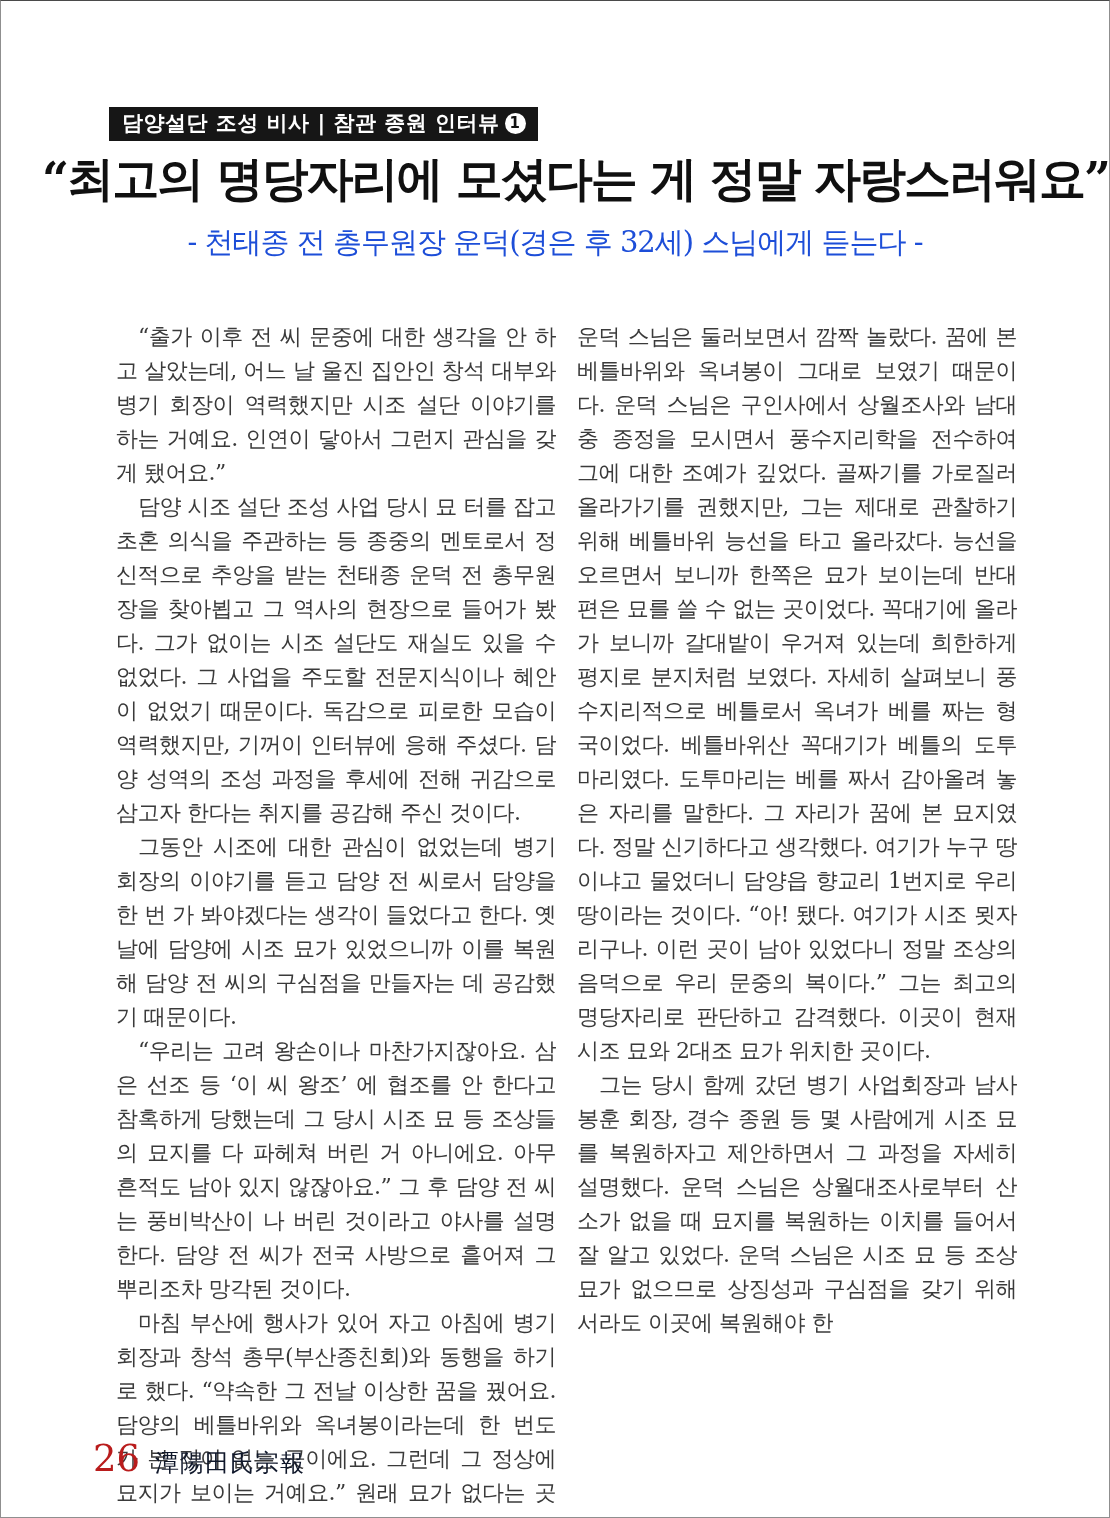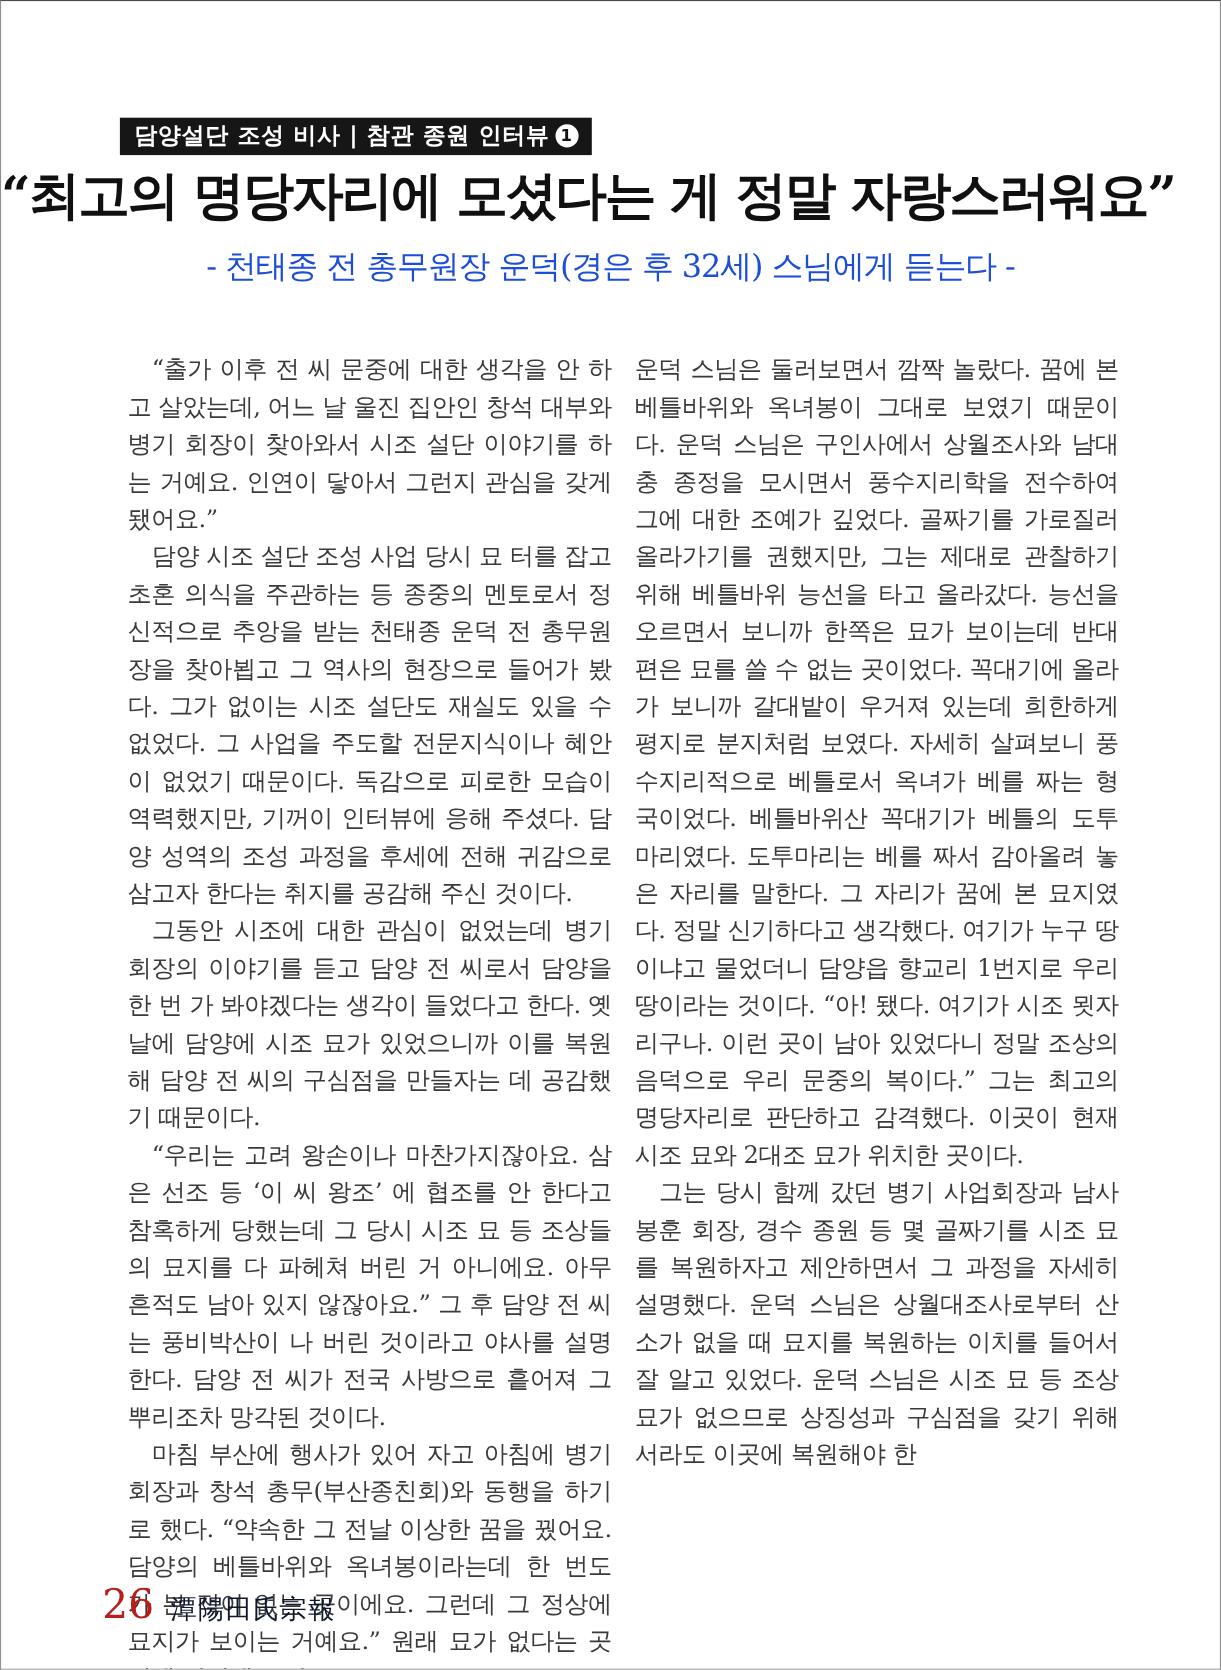--- a/index.html
+++ b/index.html
@@ -42,21 +42,21 @@
     line-height: 21px;
     text-align: center;
     font-weight: bold;
   }
   .headline {
     position: absolute;
     left: 0;
     right: 0;
     top: 147px;
     margin: 0;
-    text-align: left;
+    text-align: right;
     font-size: 47px;
     line-height: 62px;
     font-weight: bold;
     letter-spacing: -2px;
     color: #101010;
     font-family: "DejaVu Serif", "Liberation Serif", serif;
     white-space: nowrap;
   }
   .subtitle {
     position: absolute;
@@ -118,29 +118,29 @@
     <span>담양설단 조성 비사 | 참관 종원 인터뷰</span>
     <span class="tag-badge">1</span>
   </div>
 
   <h1 class="headline">“최고의 명당자리에 모셨다는 게 정말 자랑스러워요”</h1>
 
   <h2 class="subtitle">- 천태종 전 총무원장 운덕(경은 후 32세) 스님에게 듣는다 -</h2>
 
   <div class="columns">
     <div class="col col-left">
-        <p>“출가 이후 전 씨 문중에 대한 생각을 안 하고 살았는데, 어느 날 울진 집안인 창석 대부와 병기 회장이 찾아와서 시조 설단 이야기를 하는 거예요. 인연이 닿아서 그런지 관심을 갖게 됐어요.”</p>
+        <p>“출가 이후 전 씨 문중에 대한 생각을 안 하고 살았는데, 어느 날 울진 집안인 창석 대부와 병기 회장이 역력했지만 시조 설단 이야기를 하는 거예요. 인연이 닿아서 그런지 관심을 갖게 됐어요.”</p>
         <p>담양 시조 설단 조성 사업 당시 묘 터를 잡고 초혼 의식을 주관하는 등 종중의 멘토로서 정신적으로 추앙을 받는 천태종 운덕 전 총무원장을 찾아뵙고 그 역사의 현장으로 들어가 봤다. 그가 없이는 시조 설단도 재실도 있을 수 없었다. 그 사업을 주도할 전문지식이나 혜안이 없었기 때문이다. 독감으로 피로한 모습이 역력했지만, 기꺼이 인터뷰에 응해 주셨다. 담양 성역의 조성 과정을 후세에 전해 귀감으로 삼고자 한다는 취지를 공감해 주신 것이다.</p>
         <p>그동안 시조에 대한 관심이 없었는데 병기 회장의 이야기를 듣고 담양 전 씨로서 담양을 한 번 가 봐야겠다는 생각이 들었다고 한다. 옛날에 담양에 시조 묘가 있었으니까 이를 복원해 담양 전 씨의 구심점을 만들자는 데 공감했기 때문이다.</p>
         <p>“우리는 고려 왕손이나 마찬가지잖아요. 삼은 선조 등 ‘이 씨 왕조’ 에 협조를 안 한다고 참혹하게 당했는데 그 당시 시조 묘 등 조상들의 묘지를 다 파헤쳐 버린 거 아니에요. 아무 흔적도 남아 있지 않잖아요.” 그 후 담양 전 씨는 풍비박산이 나 버린 것이라고 야사를 설명한다. 담양 전 씨가 전국 사방으로 흩어져 그 뿌리조차 망각된 것이다.</p>
         <p>마침 부산에 행사가 있어 자고 아침에 병기 회장과 창석 총무(부산종친회)와 동행을 하기로 했다. “약속한 그 전날 이상한 꿈을 꿨어요. 담양의 베틀바위와 옥녀봉이라는데 한 번도 가 본 적이 없는 곳이에요. 그런데 그 정상에 묘지가 보이는 거예요.” 원래 묘가 없다는 곳인데 어떻게 묘가 보</p>
       </div>
     <div class="col col-right">
         <p>운덕 스님은 둘러보면서 깜짝 놀랐다. 꿈에 본 베틀바위와 옥녀봉이 그대로 보였기 때문이다. 운덕 스님은 구인사에서 상월조사와 남대충 종정을 모시면서 풍수지리학을 전수하여 그에 대한 조예가 깊었다. 골짜기를 가로질러 올라가기를 권했지만, 그는 제대로 관찰하기 위해 베틀바위 능선을 타고 올라갔다. 능선을 오르면서 보니까 한쪽은 묘가 보이는데 반대편은 묘를 쓸 수 없는 곳이었다. 꼭대기에 올라가 보니까 갈대밭이 우거져 있는데 희한하게 평지로 분지처럼 보였다. 자세히 살펴보니 풍수지리적으로 베틀로서 옥녀가 베를 짜는 형국이었다. 베틀바위산 꼭대기가 베틀의 도투마리였다. 도투마리는 베를 짜서 감아올려 놓은 자리를 말한다. 그 자리가 꿈에 본 묘지였다. 정말 신기하다고 생각했다. 여기가 누구 땅이냐고 물었더니 담양읍 향교리 1번지로 우리 땅이라는 것이다. “아! 됐다. 여기가 시조 묏자리구나. 이런 곳이 남아 있었다니 정말 조상의 음덕으로 우리 문중의 복이다.” 그는 최고의 명당자리로 판단하고 감격했다. 이곳이 현재 시조 묘와 2대조 묘가 위치한 곳이다.</p>
-        <p>그는 당시 함께 갔던 병기 사업회장과 남사 봉훈 회장, 경수 종원 등 몇 골짜기를 시조 묘를 복원하자고 제안하면서 그 과정을 자세히 설명했다. 운덕 스님은 상월대조사로부터 산소가 없을 때 묘지를 복원하는 이치를 들어서 잘 알고 있었다. 운덕 스님은 시조 묘 등 조상 묘가 없으므로 상징성과 구심점을 갖기 위해서라도 이곳에 복원해야 한</p>
+        <p>그는 당시 함께 갔던 병기 사업회장과 남사 봉훈 회장, 경수 종원 등 몇 사람에게 시조 묘를 복원하자고 제안하면서 그 과정을 자세히 설명했다. 운덕 스님은 상월대조사로부터 산소가 없을 때 묘지를 복원하는 이치를 들어서 잘 알고 있었다. 운덕 스님은 시조 묘 등 조상 묘가 없으므로 상징성과 구심점을 갖기 위해서라도 이곳에 복원해야 한</p>
       </div>
   </div>
 
   <div class="page-footer">
     <span class="page-number">26</span>
     <span class="publication-title">潭陽田氏宗報</span>
   </div>
 
 </div>
 

